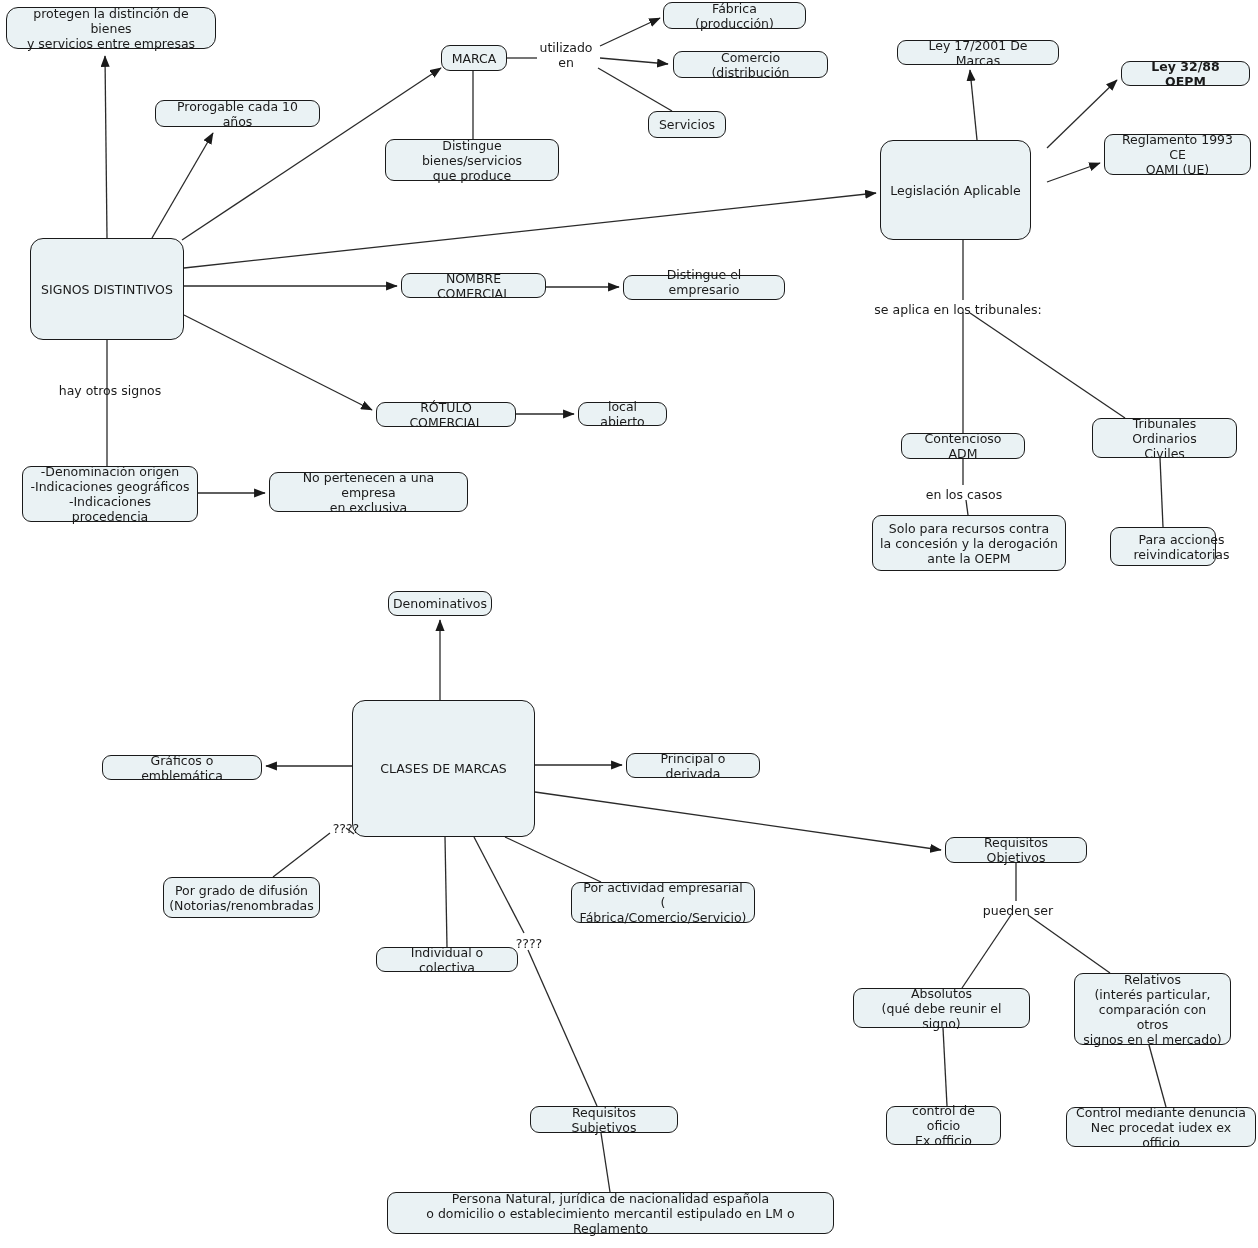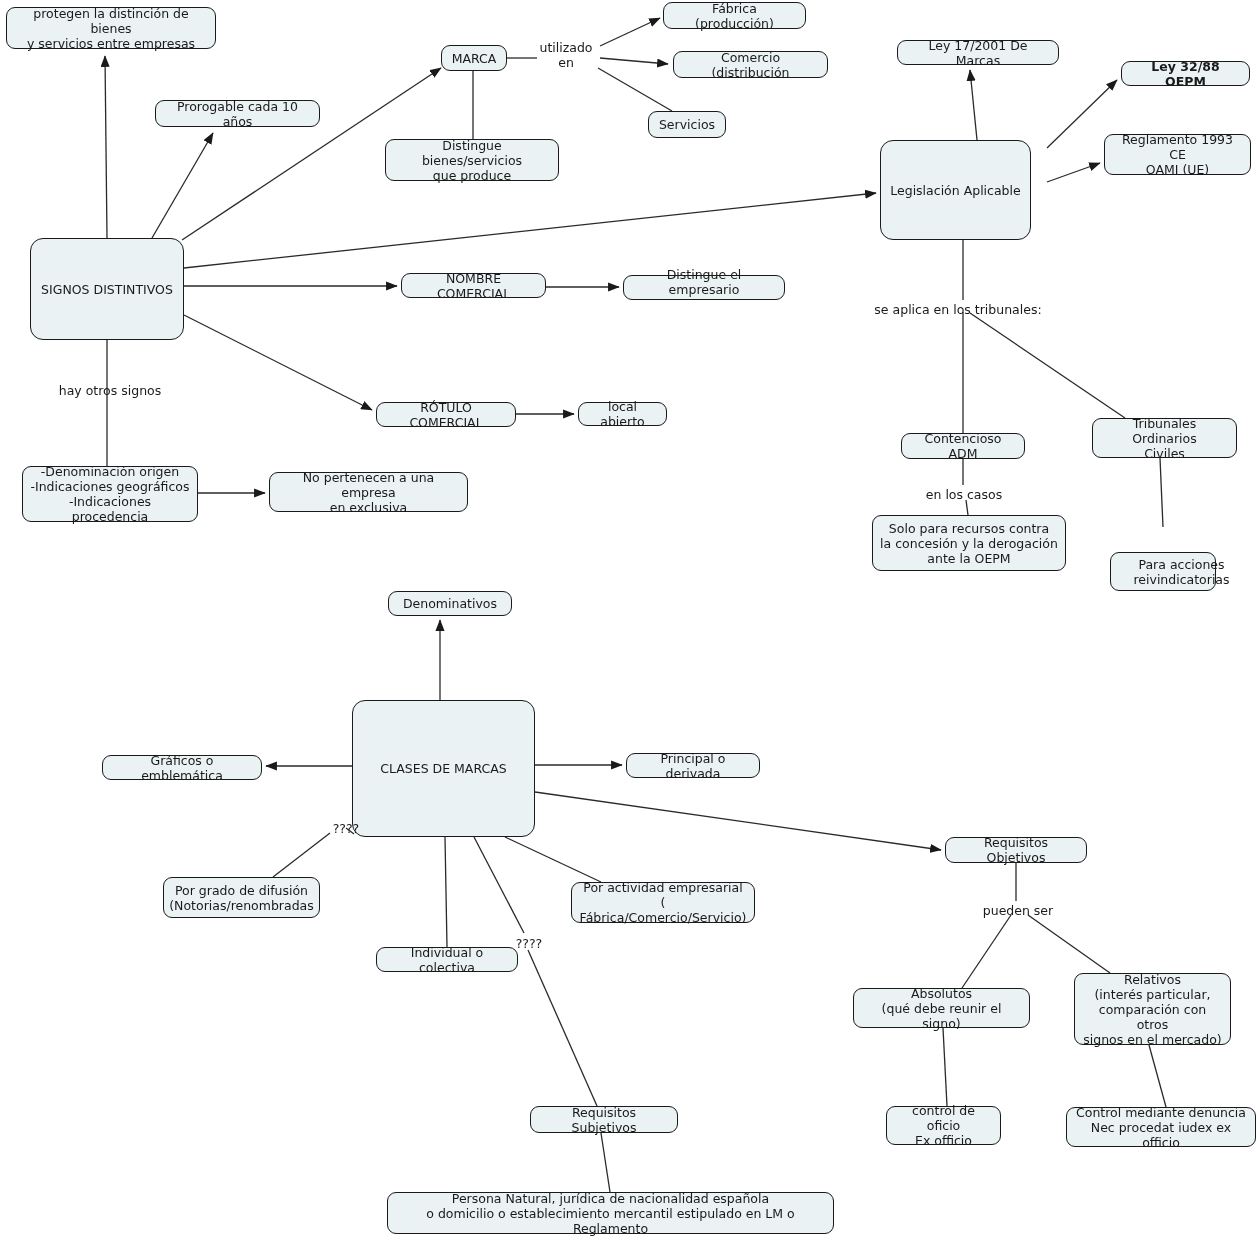--- a/index.html
+++ b/index.html
@@ -104,21 +104,21 @@
         <path d="M 505,837 L 601,882" fill="none" stroke="#2a2a2a" stroke-width="1.3"></path>
         <path d="M 1016,863 L 1016,901" fill="none" stroke="#2a2a2a" stroke-width="1.3"></path>
         <path d="M 1011,915 L 962,988" fill="none" stroke="#2a2a2a" stroke-width="1.3"></path>
         <path d="M 1028,915 L 1110,973" fill="none" stroke="#2a2a2a" stroke-width="1.3"></path>
         <path d="M 943,1028 L 947,1106" fill="none" stroke="#2a2a2a" stroke-width="1.3"></path>
         <path d="M 1149,1045 L 1166,1107" fill="none" stroke="#2a2a2a" stroke-width="1.3"></path>
         <path d="M 601,1133 L 610,1192" fill="none" stroke="#2a2a2a" stroke-width="1.3"></path>
       </g>
   </svg>
   <div id="node-layer">
-      <div class="node" style="left: 6px; top: 7px; width: 210px; height: 42px; background: rgb(234, 242, 244);"><span>protegen la distinción de bienes
+      <div class="node" style="left: 6px; top: 7px; width: 210px; height: 42px; background: rgb(234, 242, 244); border-radius: 12px;"><span>protegen la distinción de bienes
 y servicios entre empresas</span></div>
       <div class="node" style="left: 155px; top: 100px; width: 165px; height: 27px; background: rgb(234, 242, 244);"><span>Prorogable cada 10 años</span></div>
       <div class="node" style="left: 441px; top: 45px; width: 66px; height: 26px; background: rgb(234, 242, 244);"><span>MARCA</span></div>
       <div class="node" style="left: 663px; top: 2px; width: 143px; height: 27px; background: rgb(234, 242, 244);"><span>Fábrica (producción)</span></div>
       <div class="node" style="left: 673px; top: 51px; width: 155px; height: 27px; background: rgb(234, 242, 244);"><span>Comercio (distribución</span></div>
       <div class="node" style="left: 648px; top: 111px; width: 78px; height: 27px; background: rgb(234, 242, 244); justify-content: center;"><span>Servicios</span></div>
       <div class="node" style="left: 385px; top: 139px; width: 174px; height: 42px; background: rgb(234, 242, 244);"><span>Distingue bienes/servicios
 que produce</span></div>
       <div class="node big" style="left: 30px; top: 238px; width: 154px; height: 102px; background: rgb(234, 242, 244);"><span>SIGNOS DISTINTIVOS</span></div>
       <div class="node" style="left: 401px; top: 273px; width: 145px; height: 25px; background: rgb(234, 242, 244);"><span>NOMBRE COMERCIAL</span></div>
@@ -134,23 +134,23 @@
       <div class="node" style="left: 897px; top: 40px; width: 162px; height: 25px; background: rgb(234, 242, 244);"><span>Ley 17/2001 De Marcas</span></div>
       <div class="node" style="left: 1121px; top: 61px; width: 129px; height: 25px; background: rgb(234, 242, 244); font-weight: bold;"><span>Ley 32/88 OEPM</span></div>
       <div class="node" style="left: 1104px; top: 134px; width: 147px; height: 41px; background: rgb(234, 242, 244);"><span>Reglamento 1993 CE
 OAMI (UE)</span></div>
       <div class="node" style="left: 901px; top: 433px; width: 124px; height: 26px; background: rgb(234, 242, 244);"><span>Contencioso ADM</span></div>
       <div class="node" style="left: 1092px; top: 418px; width: 145px; height: 40px; background: rgb(234, 242, 244);"><span>Tribunales Ordinarios
 Civiles</span></div>
       <div class="node" style="left: 872px; top: 515px; width: 194px; height: 56px; background: rgb(234, 242, 244);"><span>Solo para recursos contra
 la concesión y la derogación
 ante la OEPM</span></div>
-      <div class="node" style="left: 1110px; top: 552px; width: 106px; height: 39px; background: rgb(234, 242, 244); padding-left: 44px;"><span>Para acciones
+      <div class="node" style="left: 1110px; top: 527px; width: 106px; height: 39px; background: rgb(234, 242, 244); padding-left: 44px;"><span>Para acciones
 reivindicatorias</span></div>
-      <div class="node" style="left: 388px; top: 591px; width: 124px; height: 25px; background: rgb(234, 242, 244);"><span>Denominativos</span></div>
+      <div class="node" style="left: 388px; top: 591px; width: 104px; height: 25px; background: rgb(234, 242, 244);"><span>Denominativos</span></div>
       <div class="node big" style="left: 352px; top: 700px; width: 183px; height: 137px; background: rgb(234, 242, 244);"><span>CLASES DE MARCAS</span></div>
       <div class="node" style="left: 102px; top: 755px; width: 160px; height: 25px; background: rgb(234, 242, 244);"><span>Gráficos o emblemática</span></div>
       <div class="node" style="left: 626px; top: 753px; width: 134px; height: 25px; background: rgb(234, 242, 244);"><span>Principal o derivada</span></div>
       <div class="node" style="left: 163px; top: 877px; width: 157px; height: 41px; background: rgb(234, 242, 244);"><span>Por grado de difusión
 (Notorias/renombradas</span></div>
       <div class="node" style="left: 571px; top: 882px; width: 184px; height: 41px; background: rgb(234, 242, 244);"><span>Por actividad empresarial
 ( Fábrica/Comercio/Servicio)</span></div>
       <div class="node" style="left: 376px; top: 947px; width: 142px; height: 25px; background: rgb(234, 242, 244);"><span>Individual o colectiva</span></div>
       <div class="node" style="left: 945px; top: 837px; width: 142px; height: 26px; background: rgb(234, 242, 244);"><span>Requisitos Objetivos</span></div>
       <div class="node" style="left: 853px; top: 988px; width: 177px; height: 40px; background: rgb(234, 242, 244);"><span>Absolutos

